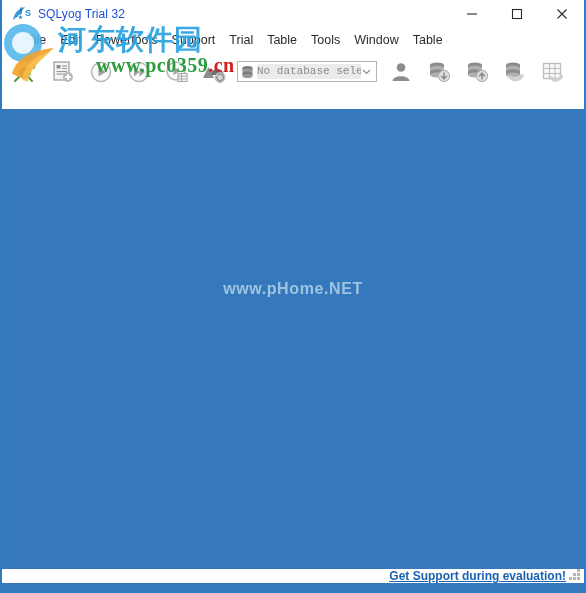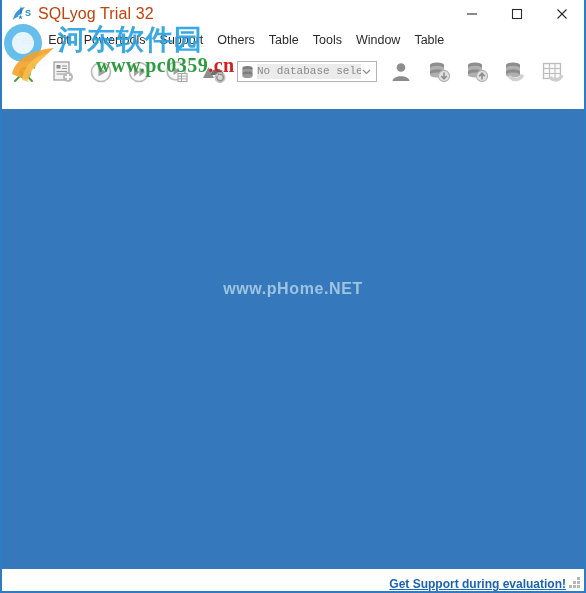--- a/index.html
+++ b/index.html
@@ -40,22 +40,22 @@
     display: flex;
     align-items: center;
   }
   #app-icon {
     width: 22px; height: 22px;
     margin-left: 8px;
     flex: 0 0 auto;
     position: relative;
   }
   #title-text {
-    font-size: 16px;
-    color: #c2410c;
+    font-size: 12px;
+    color: #1d4ed8;
     margin-left: 6px;
     white-space: nowrap;
     letter-spacing: 0.1px;
   }
   #win-controls {
     margin-left: auto;
     display: flex;
     height: 28px;
   }
   .win-btn {
@@ -70,21 +70,21 @@
 
   
   #menu-bar {
     position: absolute;
     left: 0; top: 28px;
     width: 582px;
     height: 24px;
     background: #ffffff;
     display: flex;
     align-items: center;
-    padding-left: 5px;
+    padding-left: 17px;
     box-sizing: border-box;
   }
   .menu-item {
     font-size: 12.5px;
     color: #2b2b2b;
     padding: 3px 7px;
     white-space: nowrap;
     cursor: default;
   }
 
@@ -168,24 +168,24 @@
     font-family: "Liberation Sans", sans-serif;
     user-select: none;
   }
 
   
   #status-bar {
     position: absolute;
     left: 0;
     top: 569px;
     width: 582px;
-    height: 22px;
-    background: #ffffff;
-    display: flex;
-    align-items: flex-end;
+    height: 14px;
+    background: #ffffff;
+    display: flex;
+    align-items: flex-start;
   }
   #status-link {
     margin-left: auto;
     margin-right: 18px;
     font-size: 12px;
     font-weight: bold;
     color: #1b62b0;
     text-decoration: underline;
     white-space: nowrap;
     cursor: pointer;
@@ -276,21 +276,21 @@
           </svg>
       </div>
     </div>
   </div>
 
   <div id="menu-bar">
     <div class="menu-item">File</div>
     <div class="menu-item">Edit</div>
     <div class="menu-item">Powertools</div>
     <div class="menu-item">Support</div>
-    <div class="menu-item">Others</div>
+    <div class="menu-item">Trial</div>
     <div class="menu-item">Table</div>
     <div class="menu-item">Tools</div>
     <div class="menu-item">Window</div>
     <div class="menu-item">Table</div>
   </div>
 
   <div id="toolbar">
 
     <div class="tb-btn">
       <svg width="26" height="26" viewBox="0 0 26 26">

